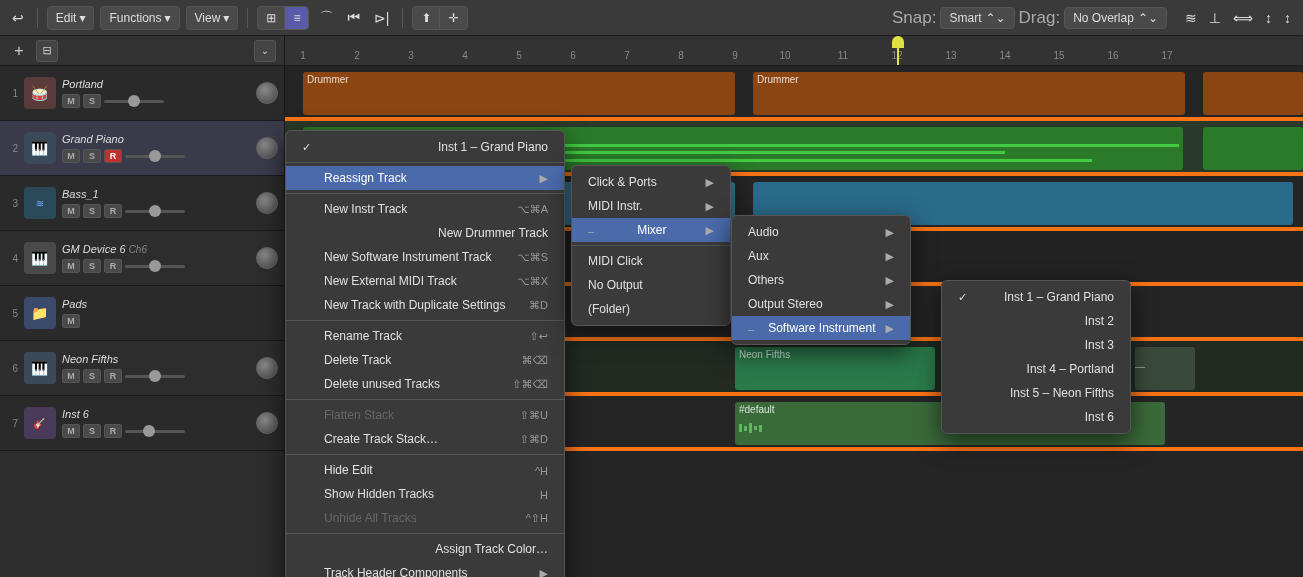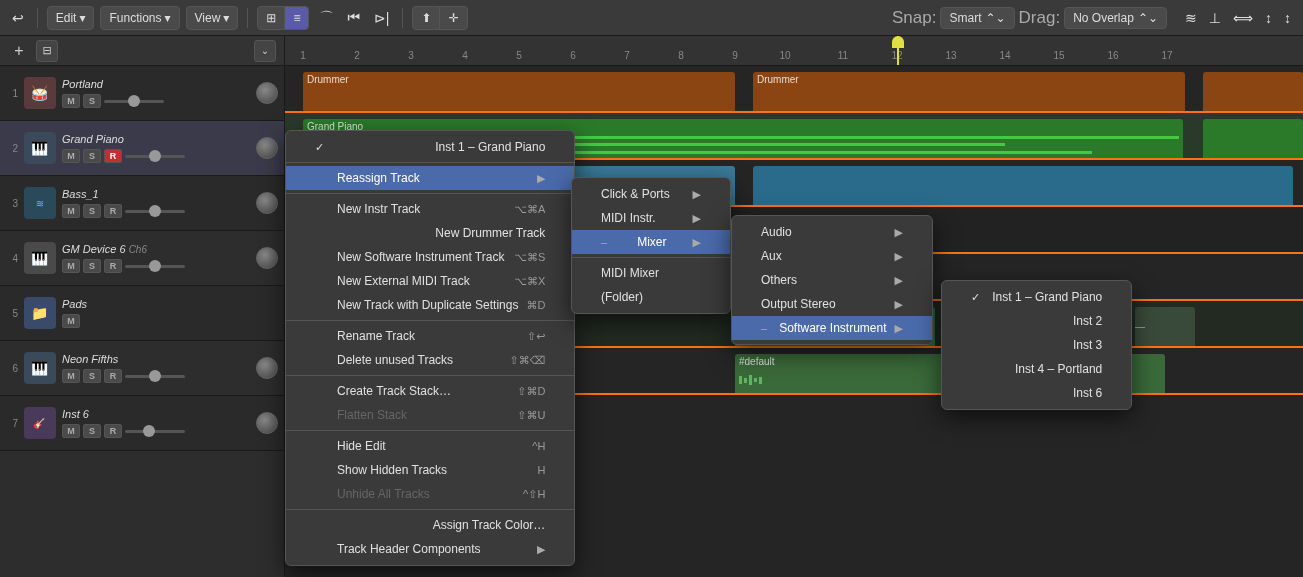--- a/index.html
+++ b/index.html
@@ -305,22 +305,22 @@
       position: absolute;
       top: 0;
       left: -5px;
     }
 
     .tracks-canvas {
       position: relative;
       overflow: hidden;
     }
     .track-lane {
-      height: 47px;
-      border-bottom: 2px solid #f97316;
+      height: 55px;
+      border-bottom: 4px solid #f97316;
       position: relative;
       overflow: hidden;
     }
     .track-lane:nth-child(odd) { background: #252525; }
     .track-lane:nth-child(even) { background: #222; }
 
     .clip {
       position: absolute;
       height: 43px;
       top: 6px;
@@ -346,24 +346,24 @@
       position: absolute;
       background: #3a3a3a;
       border: 1px solid #555;
       border-radius: 6px;
       box-shadow: 0 8px 24px rgba(0,0,0,0.6);
       padding: 4px 0;
       z-index: 100;
       min-width: 280px;
     }
     .menu-item {
-      padding: 5px 29px;
+      padding: 5px 16px;
       cursor: pointer;
       display: flex;
-      align-items: center;
+      align-items: flex-end;
       justify-content: space-between;
       gap: 8px;
       font-size: 12px;
       color: #e0e0e0;
       white-space: nowrap;
     }
     .menu-item:hover, .menu-item.highlighted { background: #4a6aaa; color: #fff; }
     .menu-item.disabled { color: #666; cursor: default; }
     .menu-item.checked::before {
       content: '✓';
@@ -743,34 +743,39 @@
       <span class="menu-shortcut">⌘D</span>
     </div>
     <div class="menu-separator"></div>
     <div class="menu-item">
       <span style="width:14px;display:inline-block;"></span>
       <span>Rename Track</span>
       <span class="menu-shortcut">⇧↩</span>
     </div>
     <div class="menu-item">
       <span style="width:14px;display:inline-block;"></span>
+      <span>Delete Track</span>
+      <span class="menu-shortcut">⌘⌫</span>
+    </div>
+    <div class="menu-item">
+      <span style="width:14px;display:inline-block;"></span>
       <span>Delete unused Tracks</span>
       <span class="menu-shortcut">⇧⌘⌫</span>
     </div>
     <div class="menu-separator"></div>
+    <div class="menu-item disabled">
+      <span style="width:14px;display:inline-block;"></span>
+      <span>Flatten Stack</span>
+      <span class="menu-shortcut">⇧⌘U</span>
+    </div>
     <div class="menu-item">
       <span style="width:14px;display:inline-block;"></span>
       <span>Create Track Stack…</span>
       <span class="menu-shortcut">⇧⌘D</span>
     </div>
-    <div class="menu-item disabled">
-      <span style="width:14px;display:inline-block;"></span>
-      <span>Flatten Stack</span>
-      <span class="menu-shortcut">⇧⌘U</span>
-    </div>
     <div class="menu-separator"></div>
     <div class="menu-item">
       <span style="width:14px;display:inline-block;"></span>
       <span>Hide Edit</span>
       <span class="menu-shortcut">^H</span>
     </div>
     <div class="menu-item">
       <span style="width:14px;display:inline-block;"></span>
       <span>Show Hidden Tracks</span>
       <span class="menu-shortcut">H</span>
@@ -786,37 +791,40 @@
       <span>Assign Track Color…</span>
     </div>
     <div class="menu-item">
       <span style="width:14px;display:inline-block;"></span>
       <span>Track Header Components</span>
       <span class="menu-arrow" style="margin-left:auto;">▶</span>
     </div>
 
   </div>
 
-  <div class="submenu-1" style="left:571px;top:165px;pointer-events:all;margin-top:12px;">
+  <div class="submenu-1" style="left:571px;top:165px;pointer-events:all;">
     <div class="menu-item">
       <span>Click &amp; Ports</span>
       <span class="menu-arrow">▶</span>
     </div>
     <div class="menu-item">
       <span>MIDI Instr.</span>
       <span class="menu-arrow">▶</span>
     </div>
     <div class="menu-item highlighted">
       <span style="color:#aaa;margin-right:4px;font-size:11px;">–</span>
       <span>Mixer</span>
       <span class="menu-arrow">▶</span>
     </div>
     <div class="menu-separator"></div>
     <div class="menu-item">
-      <span>MIDI Mixer</span>
+      <span>MIDI Click</span>
+    </div>
+    <div class="menu-item">
+      <span>No Output</span>
     </div>
     <div class="menu-item">
       <span>(Folder)</span>
     </div>
   </div>
 
   <div class="submenu-2" style="left:731px;top:215px;pointer-events:all;">
     <div class="menu-item">
       <span>Audio</span>
       <span class="menu-arrow">▶</span>
@@ -851,17 +859,21 @@
     <div class="menu-item">
       <span style="width:14px;display:inline-block;"></span>
       <span>Inst 3</span>
     </div>
     <div class="menu-item">
       <span style="width:14px;display:inline-block;"></span>
       <span>Inst 4 – Portland</span>
     </div>
     <div class="menu-item">
       <span style="width:14px;display:inline-block;"></span>
+      <span>Inst 5 – Neon Fifths</span>
+    </div>
+    <div class="menu-item">
+      <span style="width:14px;display:inline-block;"></span>
       <span>Inst 6</span>
     </div>
   </div>
 
 </div>
 
 </body></html>

